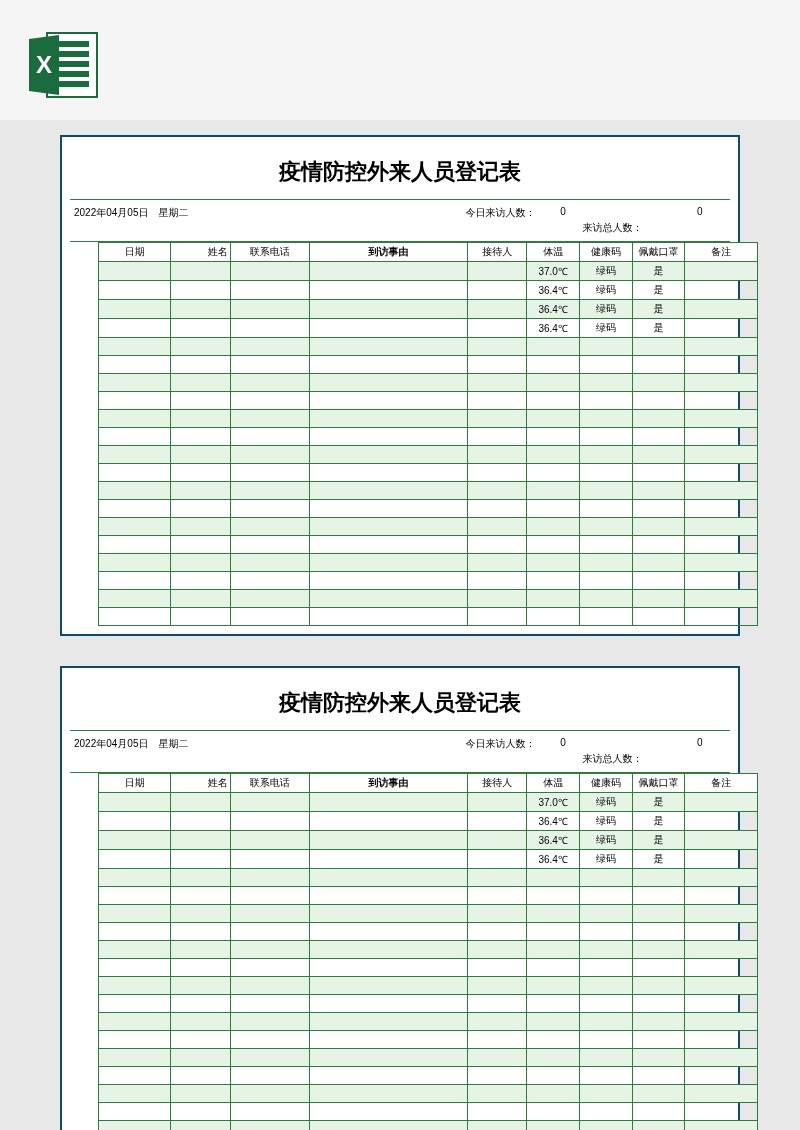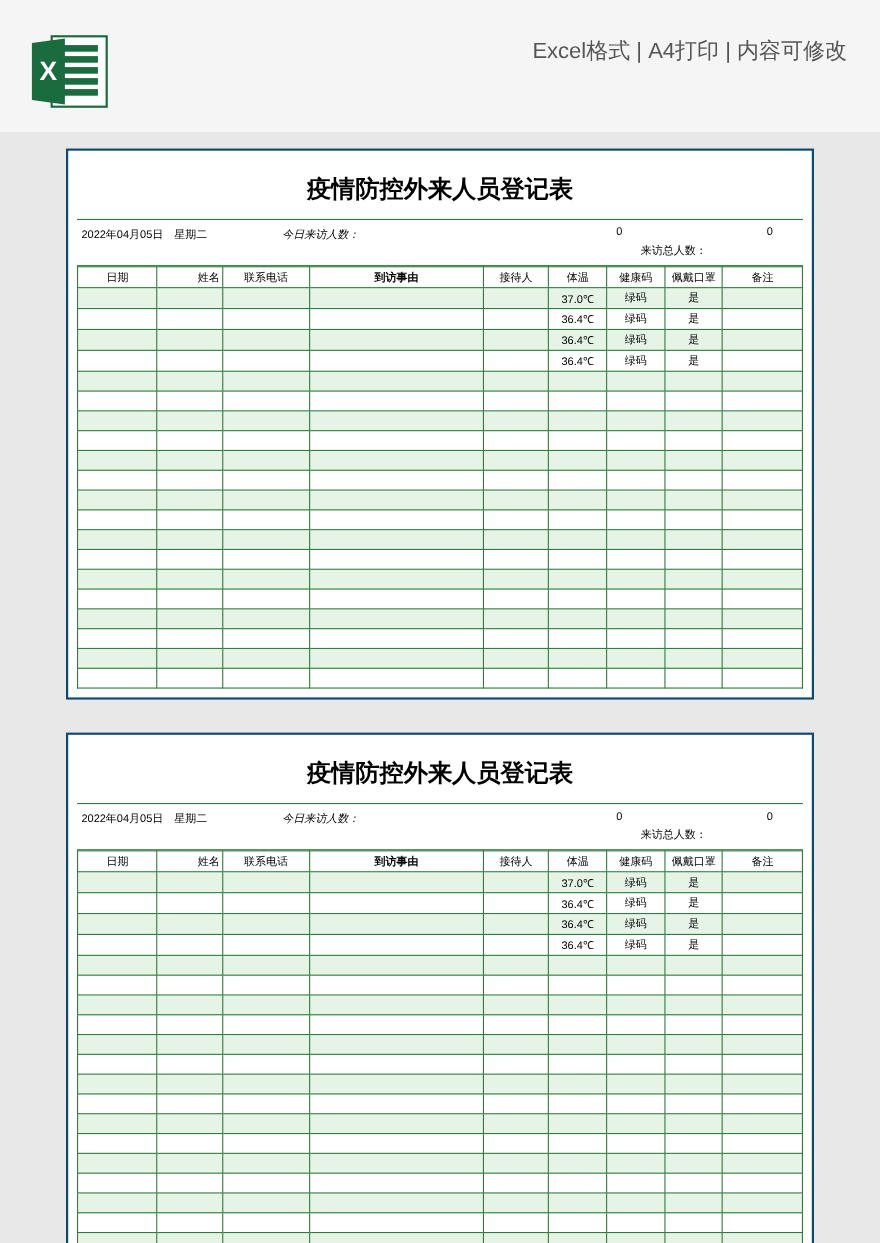--- a/index.html
+++ b/index.html
@@ -69,41 +69,42 @@
       display: flex;
       font-size: 10px;
       padding: 6px 4px;
       border-bottom: 1px solid #2e7d3e;
     }
     .info-left {
       width: 28%;
     }
     .info-mid {
       width: 44%;
+      text-align: right;
       padding-right: 8px;
-      font-style: italic;
     }
     .info-mid-val {
       width: 6%;
       text-align: center;
     }
     .info-right {
       width: 14%;
       text-align: left;
       padding-right: 8px;
       margin-top: 15px;
     }
     .info-right-val {
       width: 8%;
       text-align: center;
     }
     table {
       width: 100%;
       border-collapse: collapse;
       font-size: 10px;
+      margin-left: 28px;
     }
     th, td {
       border: 1px solid #2e7d3e;
       text-align: center;
       height: 18px;
       padding: 2px;
     }
     th {
       background: white;
       font-weight: normal;
@@ -131,21 +132,20 @@
       <rect x="30" y="16" width="34" height="6" fill="#1a6b3e"></rect>
       <rect x="30" y="26" width="34" height="6" fill="#1a6b3e"></rect>
       <rect x="30" y="36" width="34" height="6" fill="#1a6b3e"></rect>
       <rect x="30" y="46" width="34" height="6" fill="#1a6b3e"></rect>
       <rect x="30" y="56" width="34" height="6" fill="#1a6b3e"></rect>
       <polygon points="4,14 34,10 34,70 4,66" fill="#1a6b3e"></polygon>
       <text x="19" y="48" font-size="24" fill="white" text-anchor="middle" font-weight="bold" font-family="Arial">X</text>
     </svg>
   </div>
   <div class="header-text">
-    <div class="subtitle">Excel格式 | A4打印 | 内容可修改</div>
   </div>
 </div>
 
 <div class="sheets-container">
   <div class="sheet" id="sheet1">
       <div class="sheet-title">疫情防控外来人员登记表</div>
       <div class="info-row">
         <div class="info-left">2022年04月05日　星期二</div>
         <div class="info-mid">今日来访人数：</div>
         <div class="info-mid-val">0</div>

